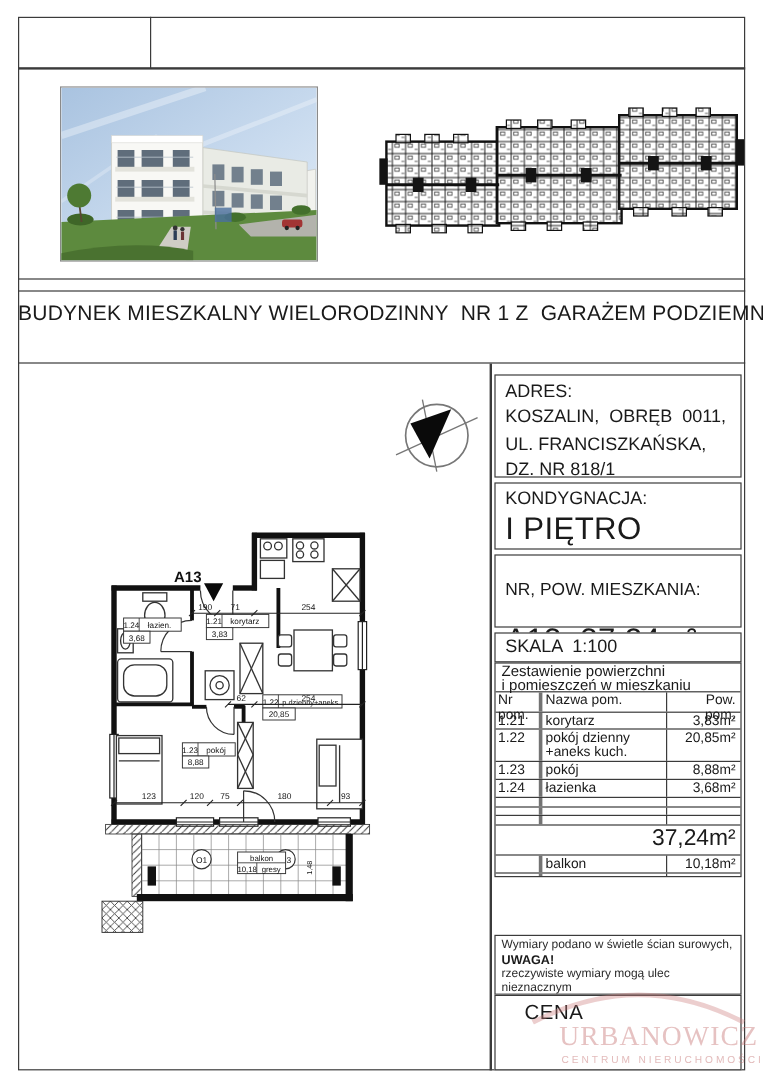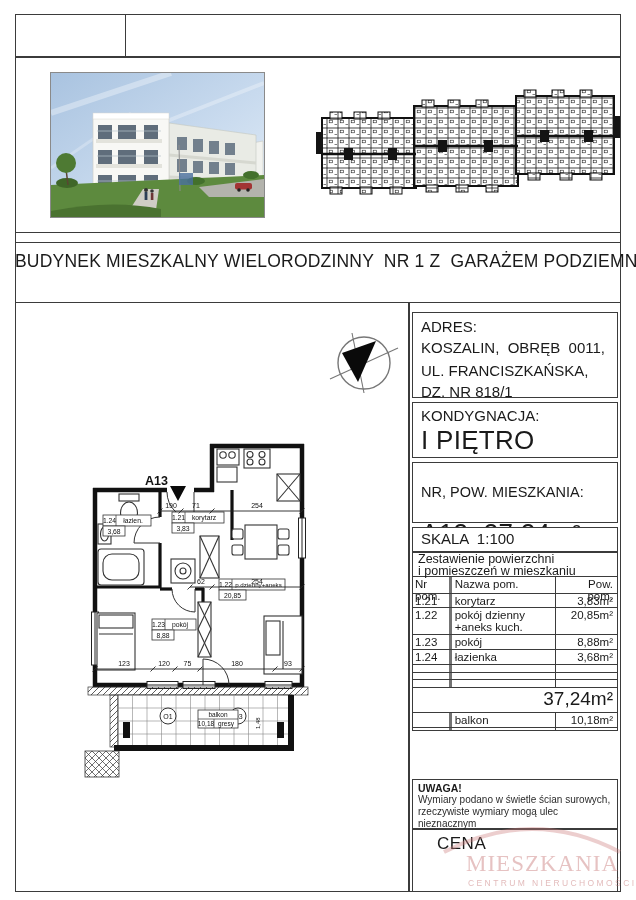--- a/index.html
+++ b/index.html
@@ -484,28 +484,28 @@
       <div class="c3" style="height:100%; display:flex; align-items:center; justify-content:flex-end;">10,18m²</div>
     </div>
     <div class="trow" style="height:16px; flex:1;">
         <div class="c1"></div>
         <div class="c2"></div>
         <div class="c3"></div>
       </div>
   </div>
 
   <div class="box" style="left:412px; top:779px; width:206px; height:50px; padding:2px 5px;">
+    <div style="font-size:10px; line-height:12px; color:#2b2b2b;">Wymiary podano w świetle ścian surowych,</div>
     <div style="font-size:10.5px; font-weight:bold; line-height:12px;">UWAGA!</div>
-    <div style="font-size:10px; line-height:12px; color:#2b2b2b;">Wymiary podano w świetle ścian surowych,</div>
     <div style="font-size:10px; line-height:12px; color:#2b2b2b;">rzeczywiste wymiary mogą ulec nieznacznym</div>
     <div style="font-size:10px; line-height:12px; color:#2b2b2b;">korektom.</div>
   </div>
 
   <div class="box" style="left:412px; top:829px; width:206px; height:63px; padding:4px 24px;">
     <div style="font-size:17px; letter-spacing:0.5px;">CENA</div>
   </div>
   <svg class="abs" style="left:432px; top:806px;" width="200" height="48" viewBox="0 0 200 48">
     <path d="M12,46 Q100,0 188,46" fill="none" stroke="rgba(205,125,125,0.38)" stroke-width="4"></path>
   </svg>
-  <div class="abs wm-name" style="left:466px; top:851px; width:170px; font-size:23px; letter-spacing:1px; color:rgba(200,120,120,0.45);">MIESZKANIA</div>
+  <div class="abs wm-name" style="left:466px; top:851px; width:170px; font-size:23px; letter-spacing:1px; color:rgba(200,120,120,0.45);">URBANOWICZ</div>
   <div class="abs" style="left:468px; top:878px; width:170px; font-size:8.5px; letter-spacing:2.4px; color:rgba(200,120,120,0.5);">CENTRUM NIERUCHOMOŚCI</div>
 
 </div>
 
 </body></html>

